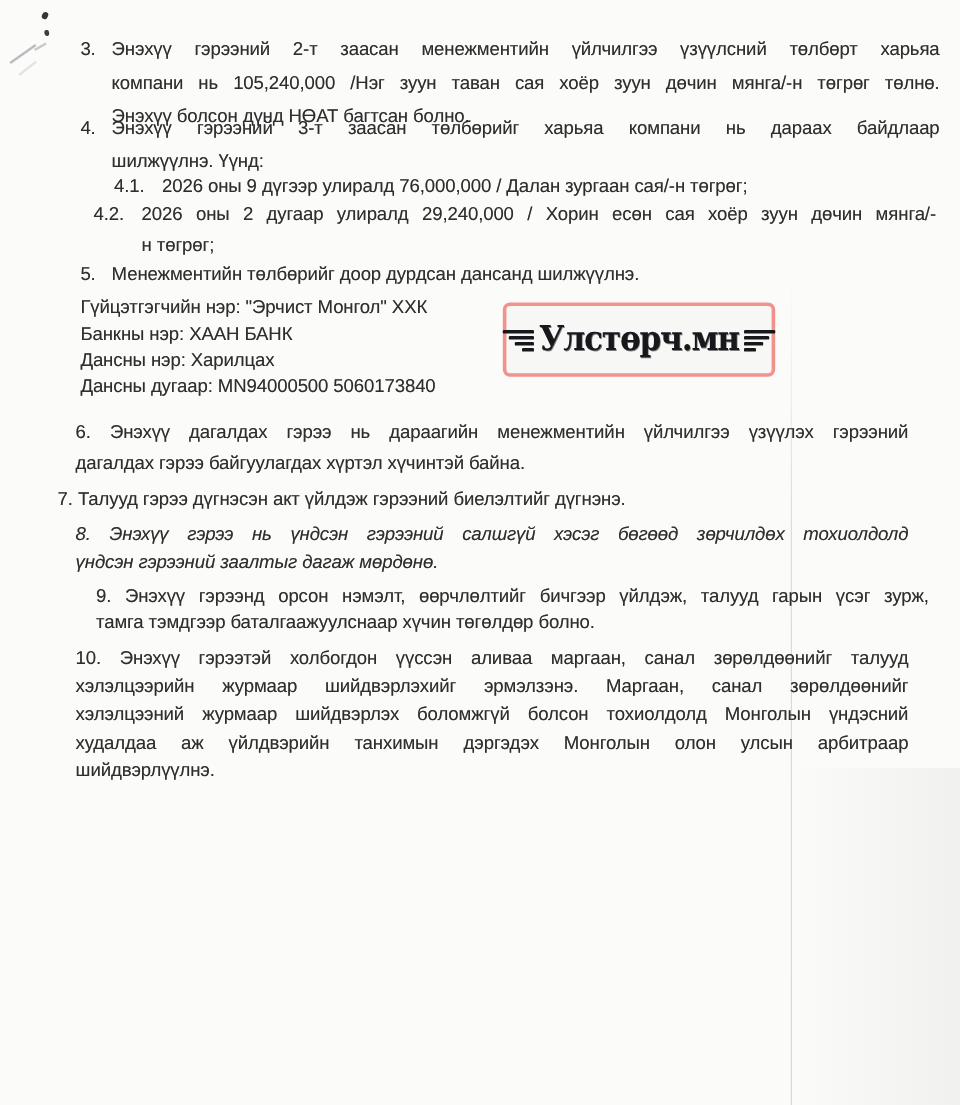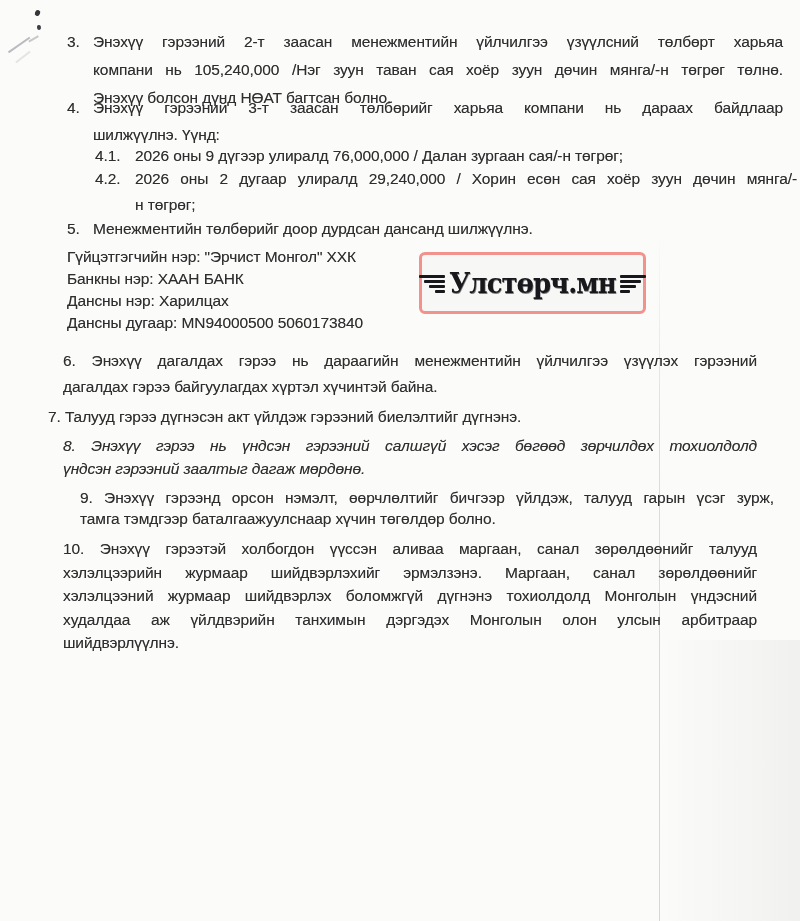--- a/index.html
+++ b/index.html
@@ -14,21 +14,21 @@
   .page{position:absolute;inset:0;text-shadow:0 0 .5px rgba(46,46,46,.45);}
   .clause{position:absolute;font-size:15.5px;}
   .hang{padding-left:26px;}
   .sub{padding-left:40px;}
   .num{position:absolute;left:0;top:0;}
   .ln{display:block;text-align:justify;text-align-last:justify;min-height:1em;}
   .ln:last-child{text-align-last:left;}
   .c3{left:67px;top:28px;width:690px;line-height:28px;}
   .c4{left:67px;top:94px;width:690px;line-height:27px;}
   .c41{left:95px;top:143px;width:662px;line-height:26px;}
-  .c42{left:95px;top:166px;width:662px;line-height:26px;}
+  .c42{left:78px;top:166px;width:662px;line-height:26px;}
   .c5{left:67px;top:216px;width:690px;line-height:26px;}
   .bank{position:absolute;left:67px;top:246px;width:420px;font-size:15.5px;line-height:22px;}
   .bank div{white-space:nowrap;}
   .p6{left:63px;top:348px;width:694px;line-height:26px;}
   .p7{left:48px;top:404px;width:694px;line-height:25px;}
   .p8{left:63px;top:434px;width:694px;line-height:23px;font-style:italic;}
   .p9{left:80px;top:487px;width:694px;line-height:21px;}
   .p10{left:63px;top:537px;width:694px;line-height:23.5px;}
   
   .stamp{
@@ -143,21 +143,21 @@
   </section>
 
   <section class="clause p9">
     <div class="ln">9. Энэхүү гэрээнд орсон нэмэлт, өөрчлөлтийг бичгээр үйлдэж, талууд гарын үсэг зурж,</div>
     <div class="ln">тамга тэмдгээр баталгаажуулснаар хүчин төгөлдөр болно.</div>
   </section>
 
   <section class="clause p10">
     <div class="ln">10. Энэхүү гэрээтэй холбогдон үүссэн аливаа маргаан, санал зөрөлдөөнийг талууд</div>
     <div class="ln">хэлэлцээрийн журмаар шийдвэрлэхийг эрмэлзэнэ. Маргаан, санал зөрөлдөөнийг</div>
-    <div class="ln">хэлэлцээний журмаар шийдвэрлэх боломжгүй дүгнэнэ тохиолдолд Монголын үндэсний</div>
+    <div class="ln">хэлэлцээний журмаар шийдвэрлэх боломжгүй болсон тохиолдолд Монголын үндэсний</div>
     <div class="ln">худалдаа аж үйлдвэрийн танхимын дэргэдэх Монголын олон улсын арбитраар</div>
     <div class="ln">шийдвэрлүүлнэ.</div>
   </section>
 
   <span class="crease"></span>
   <span class="shade"></span>
 
 </div>
 
 </body></html>

